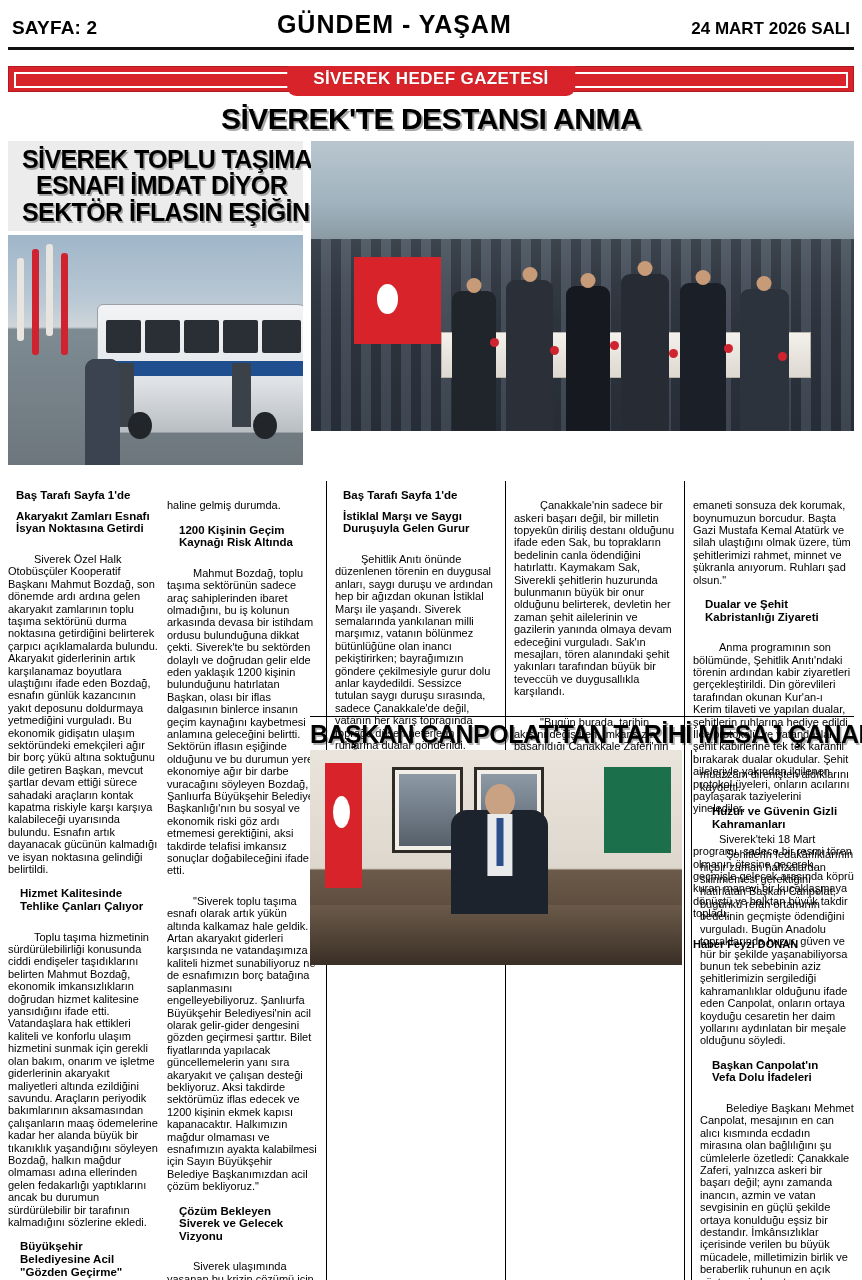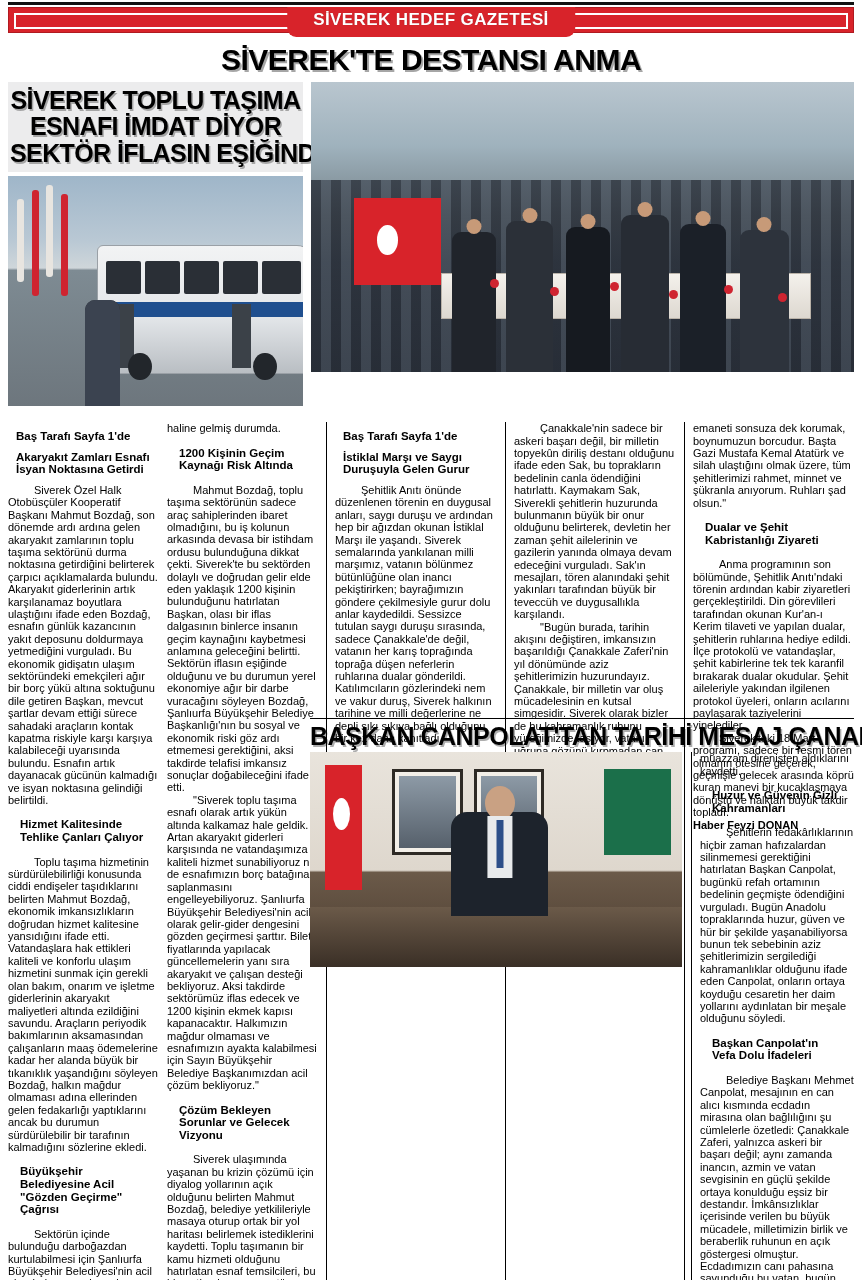--- a/index.html
+++ b/index.html
@@ -18,21 +18,21 @@
     display:flex; align-items:flex-end; justify-content:space-between;
     padding: 10px 4px 6px 4px;
   }
   .masthead .page-no { font-size:19px; font-weight:bold; letter-spacing:.2px; }
   .masthead .section { font-size:25px; font-weight:bold; letter-spacing:1px; }
   .masthead .date { font-size:17px; font-weight:bold; }
 
   .rule-top { height:3px; background:#111; margin:2px 0 0 0; }
 
   
-  .banner-wrap { position:relative; height:34px; margin-top:2px; }
+  .banner-wrap { position:relative; height:34px; margin-top:16px; }
   .banner {
     position:absolute; left:0; right:0; top:0; height:26px;
     background:#d8232a; border:1px solid #b01a20;
   }
   .banner-inner {
     position:absolute; left:5px; right:5px; top:5px; height:16px;
     border:2px solid #ffffff; background:#d8232a;
   }
   .banner-tab {
     position:absolute; left:50%; transform:translateX(-50%); top:0;
@@ -58,21 +58,21 @@
     white-space:nowrap;
   }
 
   
   .top-region { display:flex; gap:8px; margin-top:4px; }
   .left-block { width:295px; }
   .right-block { flex:1; }
 
   .sub-head {
     background:#ececed; text-align:center;
-    padding:5px 2px 6px 2px;
+    padding:5px 2px 6px 14px;
     line-height:1.06;
   }
   .sub-head div {
     font-size:25px; font-weight:bold; letter-spacing:-.6px;
     text-shadow:1.5px 1.5px 0 rgba(0,0,0,.3);
     white-space:nowrap;
   }
 
   .photo { width:100%; position:relative; overflow:hidden; background:#888; }
   .photo-bus { height:230px; margin-top:4px; }
@@ -115,21 +115,21 @@
      width:15px; height:15px; background:#c79a78; border-radius:50%; }
 
   .caption { font-size:9px; color:#222; padding:1px 2px; }
 
   
   .cols { display:flex; gap:9px; }
   .col { flex:1; }
   .col.sep { border-left:1px solid #000; padding-left:8px; }
 
   p.body {
-    margin:0 0 0 0;
+    margin:18px 0 0 0;
     font-size:11px; line-height:12.4px;
     text-align:left;
     text-indent:26px;
     hyphens:auto;
   }
   p.body.cont { text-indent:0; }
   h4.sub {
     margin:12px; font-size:11.5px; font-weight:bold; line-height:12.6px;
   }
   h4.kicker { margin:8px; font-size:11.5px; font-weight:bold; line-height:12.6px;}
@@ -163,20 +163,25 @@
   .mayor-fig .tie{position:absolute;left:50%;transform:translateX(-50%);top:8px;
      width:7px;height:46%;background:#2c4f8a;}
   .logo-board{position:absolute; right:3%; top:8%; width:18%; height:40%;
      background:#1b6f4a; color:#fff; font-size:7px; text-align:center;}
 </style>
 </head>
 <body>
 
 <div class="page">
 
+  <div class="masthead">
+    <div class="page-no">SAYFA: 2</div>
+    <div class="section">GÜNDEM - YAŞAM</div>
+    <div class="date">24 MART 2026 SALI</div>
+  </div>
   <div class="rule-top"></div>
 
   <div class="banner-wrap">
     <div class="banner">
       <div class="banner-inner"></div>
     </div>
     <div class="banner-tab">SİVEREK HEDEF GAZETESİ</div>
   </div>
 
   <div class="main-head">
@@ -259,21 +264,21 @@
       <p class="body">Toplu taşıma hizmetinin sürdürülebilirliği konusunda ciddi endişeler taşıdıklarını belirten Mahmut Bozdağ, ekonomik imkansızlıkların doğrudan hizmet kalitesine yansıdığını ifade etti. Vatandaşlara hak ettikleri kaliteli ve konforlu ulaşım hizmetini sunmak için gerekli olan bakım, onarım ve işletme giderlerinin akaryakıt maliyetleri altında ezildiğini savundu. Araçların periyodik bakımlarının aksamasından çalışanların maaş ödemelerine kadar her alanda büyük bir tıkanıklık yaşandığını söyleyen Bozdağ, halkın mağdur olmaması adına ellerinden gelen fedakarlığı yaptıklarını ancak bu durumun sürdürülebilir bir tarafının kalmadığını sözlerine ekledi.</p>
       <h4 class="sub">Büyükşehir Belediyesine Acil "Gözden Geçirme" Çağrısı</h4>
       <p class="body">Sektörün içinde bulunduğu darboğazdan kurtulabilmesi için Şanlıurfa Büyükşehir Belediyesi'nin acil olarak devreye girmesi gerektiğini savunan Kooperatif Başkanı, gelir ve gider tablosunun gerçekçi verilerle yeniden analiz edilmesini talep etti. Sadece bilet fiyatlarının artırılmasının tek başına yeterli olmayabileceğini belirten Bozdağ, yerel yönetimin toplu taşıma esnafına akaryakıt desteği ve personel giderleri konusunda teşvik sağlaması gerektiğini vurguladı. Sahada daha fazla araçla ve daha sık seferle hizmet verebilmek için belediyenin esnafın yükünü paylaşacak somut adımlar atması, sektör temsilcilerinin en büyük beklentisi</p>
     </div>
 
     <div class="col" style="max-width:150px">
       <p class="body cont">haline gelmiş durumda.</p>
       <h4 class="sub">1200 Kişinin Geçim Kaynağı Risk Altında</h4>
       <p class="body">Mahmut Bozdağ, toplu taşıma sektörünün sadece araç sahiplerinden ibaret olmadığını, bu iş kolunun arkasında devasa bir istihdam ordusu bulunduğuna dikkat çekti. Siverek'te bu sektörden dolaylı ve doğrudan gelir elde eden yaklaşık 1200 kişinin bulunduğunu hatırlatan Başkan, olası bir iflas dalgasının binlerce insanın geçim kaynağını kaybetmesi anlamına geleceğini belirtti. Sektörün iflasın eşiğinde olduğunu ve bu durumun yerel ekonomiye ağır bir darbe vuracağını söyleyen Bozdağ, Şanlıurfa Büyükşehir Belediye Başkanlığı'nın bu sosyal ve ekonomik riski göz ardı etmemesi gerektiğini, aksi takdirde telafisi imkansız sonuçlar doğabileceğini ifade etti.</p>
       <p class="body">"Siverek toplu taşıma esnafı olarak artık yükün altında kalkamaz hale geldik. Artan akaryakıt giderleri karşısında ne vatandaşımıza kaliteli hizmet sunabiliyoruz ne de esnafımızın borç batağına saplanmasını engelleyebiliyoruz. Şanlıurfa Büyükşehir Belediyesi'nin acil olarak gelir-gider dengesini gözden geçirmesi şarttır. Bilet fiyatlarında yapılacak güncellemelerin yanı sıra akaryakıt ve çalışan desteği bekliyoruz. Aksi takdirde sektörümüz iflas edecek ve 1200 kişinin ekmek kapısı kapanacaktır. Halkımızın mağdur olmaması ve esnafımızın ayakta kalabilmesi için Sayın Büyükşehir Belediye Başkanımızdan acil çözüm bekliyoruz."</p>
-      <h4 class="sub">Çözüm Bekleyen Sorunlar ve Gelecek Vizyonu</h4>
+      <h4 class="sub">Çözüm Bekleyen Siverek ve Gelecek Vizyonu</h4>
       <p class="body">Siverek ulaşımında yaşanan bu krizin çözümü için diyalog yollarının açık olduğunu belirten Mahmut Bozdağ, belediye yetkilileriyle masaya oturup ortak bir yol haritası belirlemek istediklerini kaydetti. Toplu taşımanın bir kamu hizmeti olduğunu hatırlatan esnaf temsilcileri, bu hizmetin aksamasının tüm şehri olumsuz etkileyeceğini dile getiriyor. Esnafın borçlarını ödeyebildiği, çalışanların emeğinin karşılığını aldığı ve vatandaşın uygun fiyata kaliteli ulaşım sağladığı bir modelin ancak belediye desteğiyle mümkün olabileceği vurgulanıyor. Siverek ulaşım esnafı, şimdi Şanlıurfa Büyükşehir Belediyesi'nden gelecek o "can suyu" mahiyetindeki haberi bekliyor.</p>
 
     </div>
 
     <div class="col sep" style="max-width:186px">
       <h4 class="kicker">Baş Tarafı Sayfa 1'de</h4>
       <h4 class="kicker">İstiklal Marşı ve Saygı Duruşuyla Gelen Gurur</h4>
       <p class="body">Şehitlik Anıtı önünde düzenlenen törenin en duygusal anları, saygı duruşu ve ardından hep bir ağızdan okunan İstiklal Marşı ile yaşandı. Siverek semalarında yankılanan milli marşımız, vatanın bölünmez bütünlüğüne olan inancı pekiştirirken; bayrağımızın göndere çekilmesiyle gurur dolu anlar kaydedildi. Sessizce tutulan saygı duruşu sırasında, sadece Çanakkale'de değil, vatanın her karış toprağında toprağa düşen neferlerin ruhlarına dualar gönderildi. Katılımcıların gözlerindeki nem ve vakur duruş, Siverek halkının tarihine ve milli değerlerine ne denli sıkı sıkıya bağlı olduğunu bir kez daha kanıtladı.</p>
       <h4 class="sub">Kaymakam Salih Sak'tan Şehitlere Vefa Mesajı</h4>
       <p class="body">Tören alanında hazır bulunan Siverek Kaymakamı Salih Sak, günün anlam ve önemine dair yaptığı</p>

